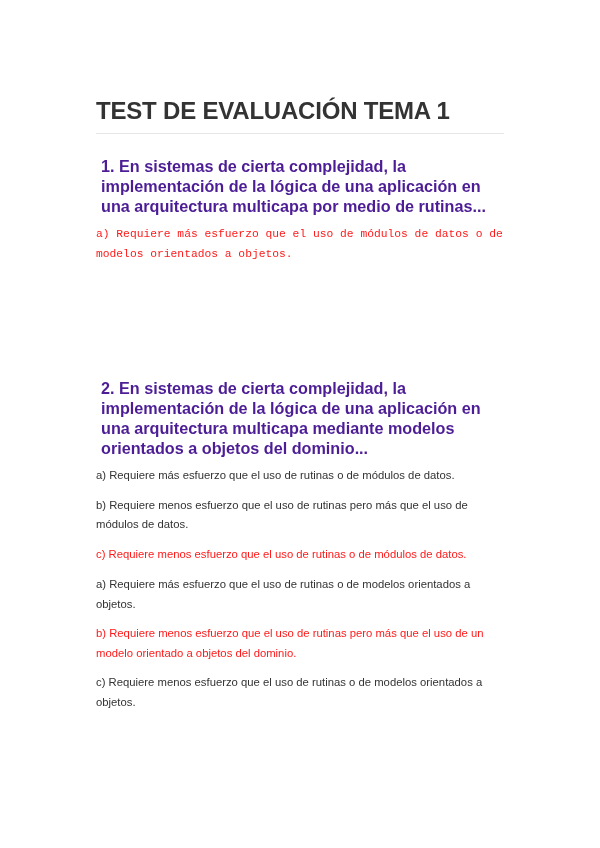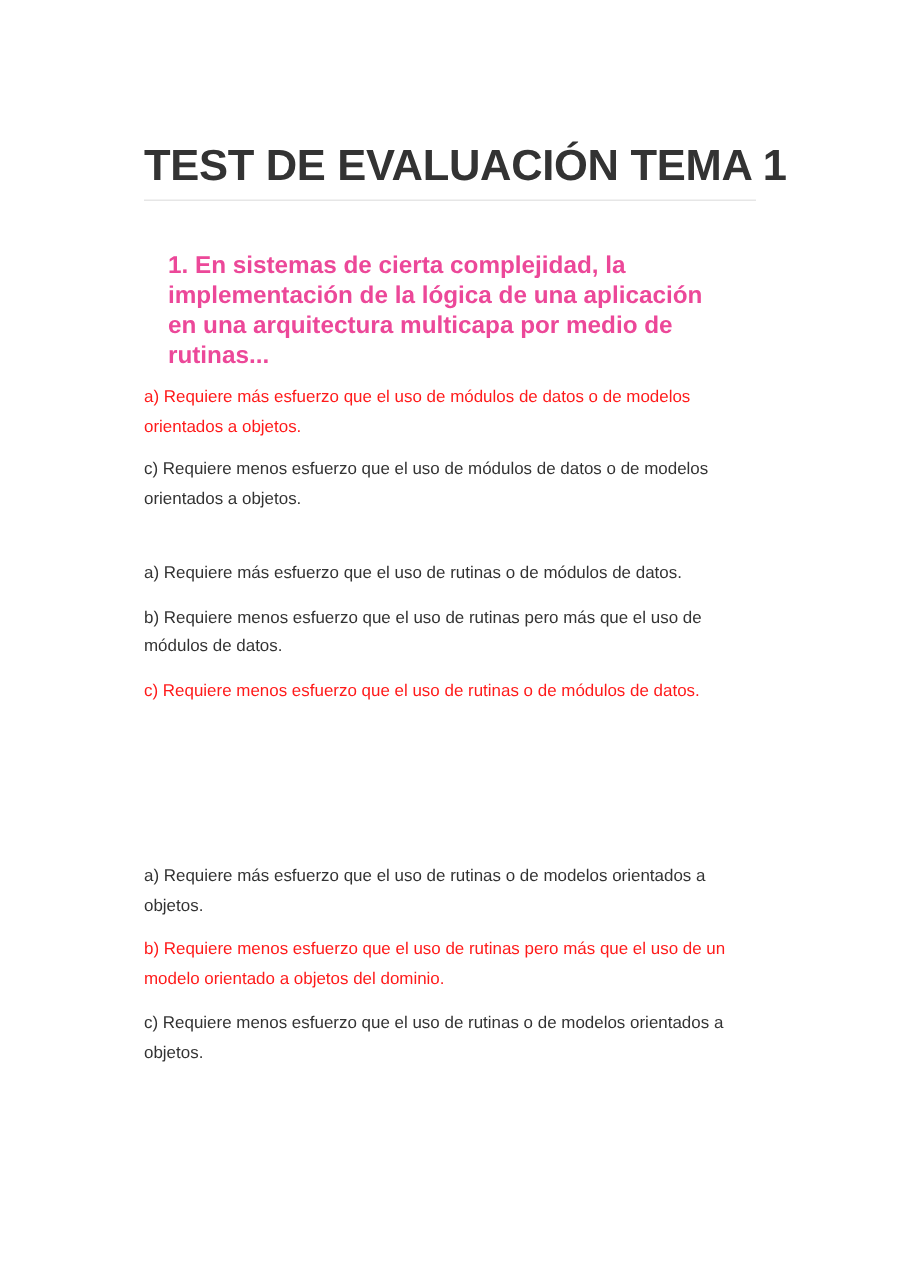--- a/index.html
+++ b/index.html
@@ -18,59 +18,59 @@
       position: absolute;
       left: 96px;
       top: 0;
       width: 408px;
     }
     .title {
       position: absolute;
       top: 95px;
       left: 0;
       margin: 0;
-      font-size: 29px;
+      font-size: 24px;
       font-weight: bold;
       color: #333333;
       white-space: nowrap;
       letter-spacing: -0.2px;
       line-height: 32px;
     }
     .divider {
       position: absolute;
       top: 133px;
       left: 0;
       width: 408px;
       height: 0;
       border-top: 1px solid #e6e6e6;
     }
     .question {
       position: absolute;
       left: 0;
       width: 410px;
     }
     .q-text {
-      margin: 16px;
+      margin: 5px;
       font-size: 16.2px;
       font-weight: bold;
-      color: #ec4899;
+      color: #4c1d95;
       line-height: 20px;
     }
     .option {
       margin: 0;
       font-size: 11.3px;
       color: #333333;
       line-height: 19.5px;
     }
     .option.correct {
       color: #ff1a1a;
     }
     #q1 { top: 151px; }
     #q1 .q-text { margin-bottom: 9px; }
-    #q1 .opt-a { margin-bottom: 9px; }
+    #q1 .opt-a { margin-bottom: 9px; font-family: Liberation Mono, monospace; }
     #q1 .opt-b { margin-bottom: 10px; }
 
     #q2 { top: 373px; }
     #q2 .q-text { margin-bottom: 8px; }
     #q2 .opt-a { margin-bottom: 10px; }
     #q2 .opt-b { margin-bottom: 10px; }
 
     #q3 { top: 575px; }
     #q3 .q-text { margin-bottom: 8px; }
     #q3 .opt-a { margin-bottom: 10px; }
@@ -79,24 +79,24 @@
 </head>
 <body>
 
 <div class="page">
   <h1 class="title">TEST DE EVALUACIÓN TEMA 1</h1>
   <div class="divider"></div>
 
   <div class="question" id="q1">
     <p class="q-text">1. En sistemas de cierta complejidad, la implementación de la lógica de una aplicación en una arquitectura multicapa por medio de rutinas...</p>
     <p class="option opt-a correct">a) Requiere más esfuerzo que el uso de módulos de datos o de modelos orientados a objetos.</p>
-    <p class="option opt-c">c) Requiere menos esfuerzo que el uso de módulos de datos o de modelos orientados a objetos.</p>
   </div>
 
   <div class="question" id="q2">
+    <p class="q-text">2. En sistemas de cierta complejidad, la implementación de la lógica de una aplicación en una arquitectura multicapa mediante modelos orientados a objetos del dominio...</p>
     <p class="option opt-a">a) Requiere más esfuerzo que el uso de rutinas o de módulos de datos.</p>
     <p class="option opt-b">b) Requiere menos esfuerzo que el uso de rutinas pero más que el uso de módulos de datos.</p>
     <p class="option opt-c correct">c) Requiere menos esfuerzo que el uso de rutinas o de módulos de datos.</p>
   </div>
 
   <div class="question" id="q3">
     <p class="option opt-a">a) Requiere más esfuerzo que el uso de rutinas o de modelos orientados a objetos.</p>
     <p class="option opt-b correct">b) Requiere menos esfuerzo que el uso de rutinas pero más que el uso de un modelo orientado a objetos del dominio.</p>
     <p class="option opt-c">c) Requiere menos esfuerzo que el uso de rutinas o de modelos orientados a objetos.</p>
   </div>

